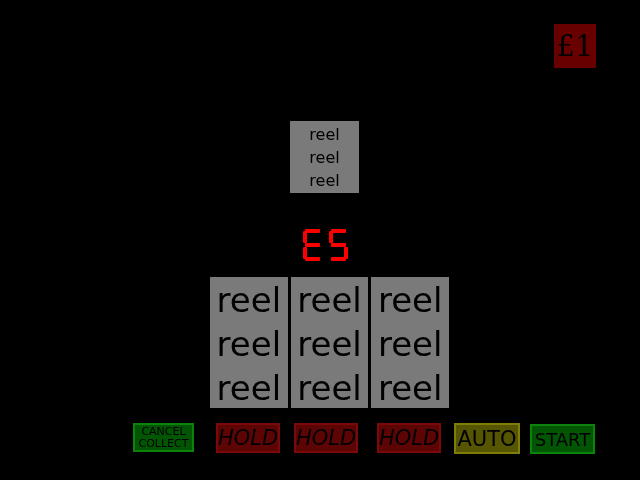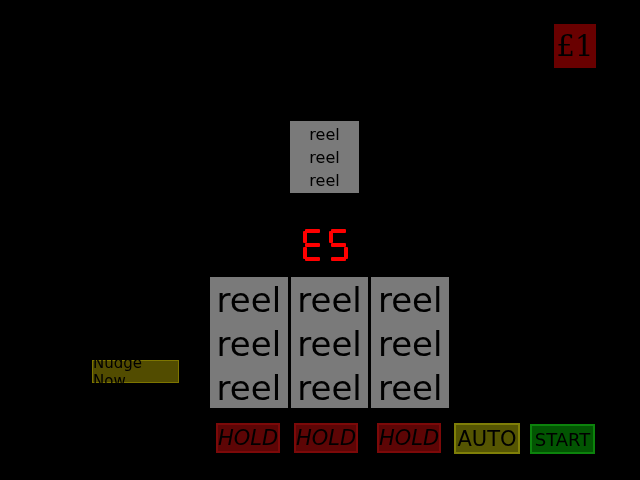--- a/index.html
+++ b/index.html
@@ -113,22 +113,25 @@
       <span>reel</span>
       <span>reel</span>
     </div>
     <div class="reel-col">
       <span>reel</span>
       <span>reel</span>
       <span>reel</span>
     </div>
   </div>
 
-  <div class="nudge-lamp">Nudge Now</div>
 
+  <div class="btn green btn-cancel">
+    <span>CANCEL</span>
+    <span>COLLECT</span>
+  </div>
 
   <div class="btn red btn-hold1">HOLD</div>
   <div class="btn red btn-hold2">HOLD</div>
   <div class="btn red btn-hold3">HOLD</div>
 
   <div class="btn green btn-start">START</div>
   <div class="btn yellow btn-auto">AUTO</div>
 
 </div>
 

